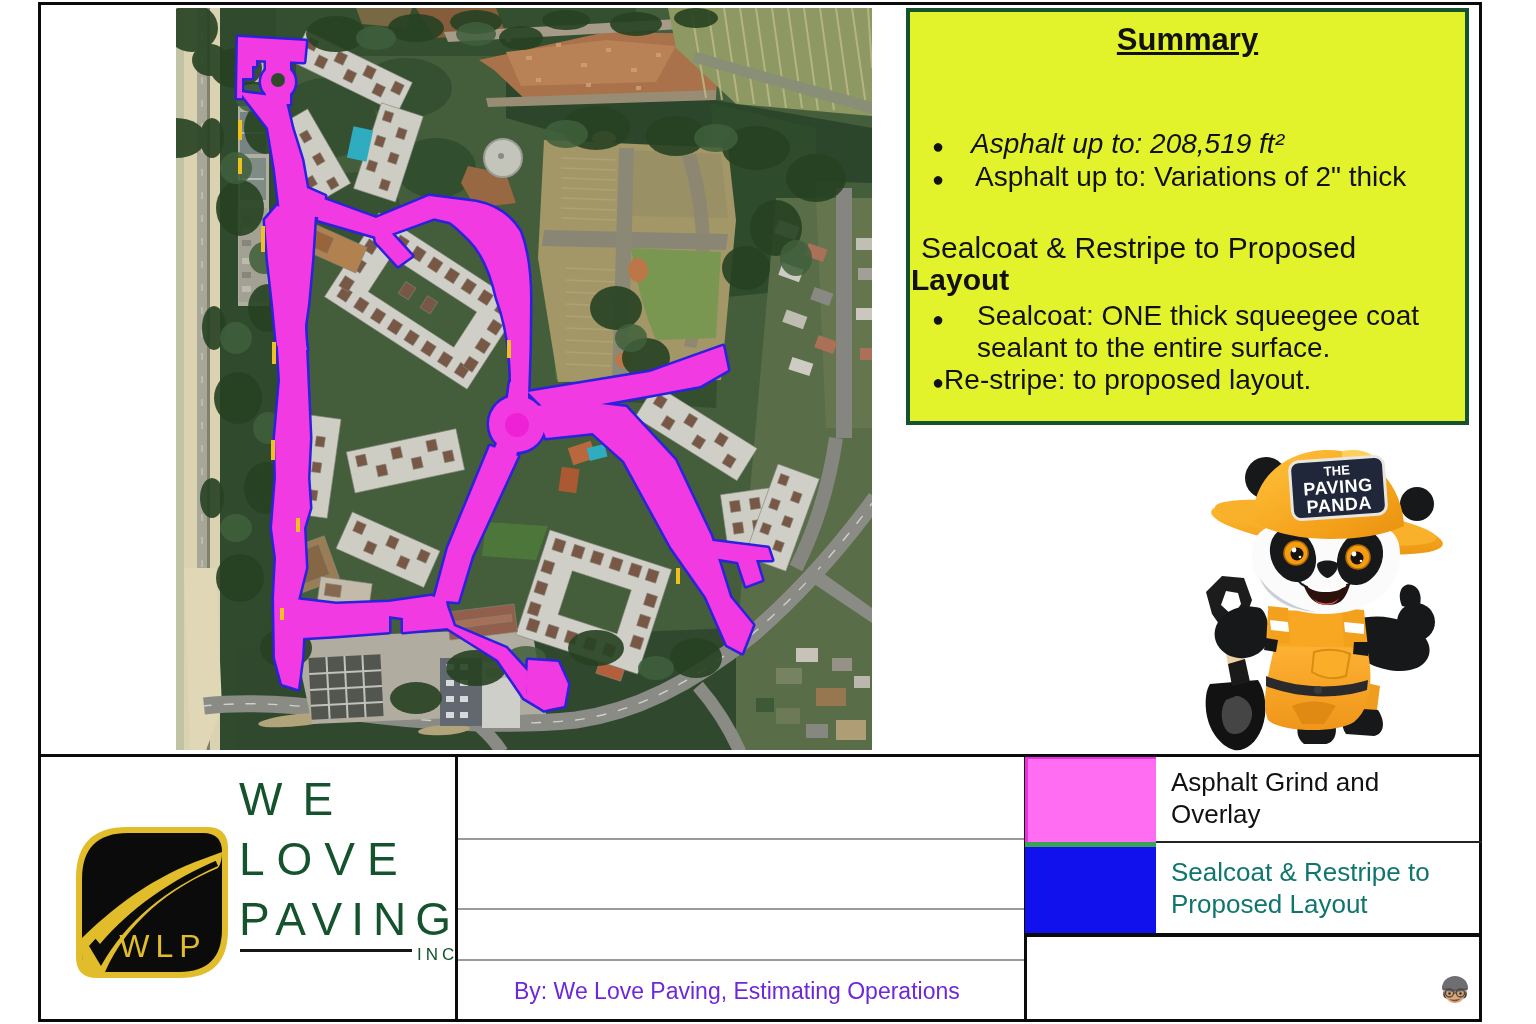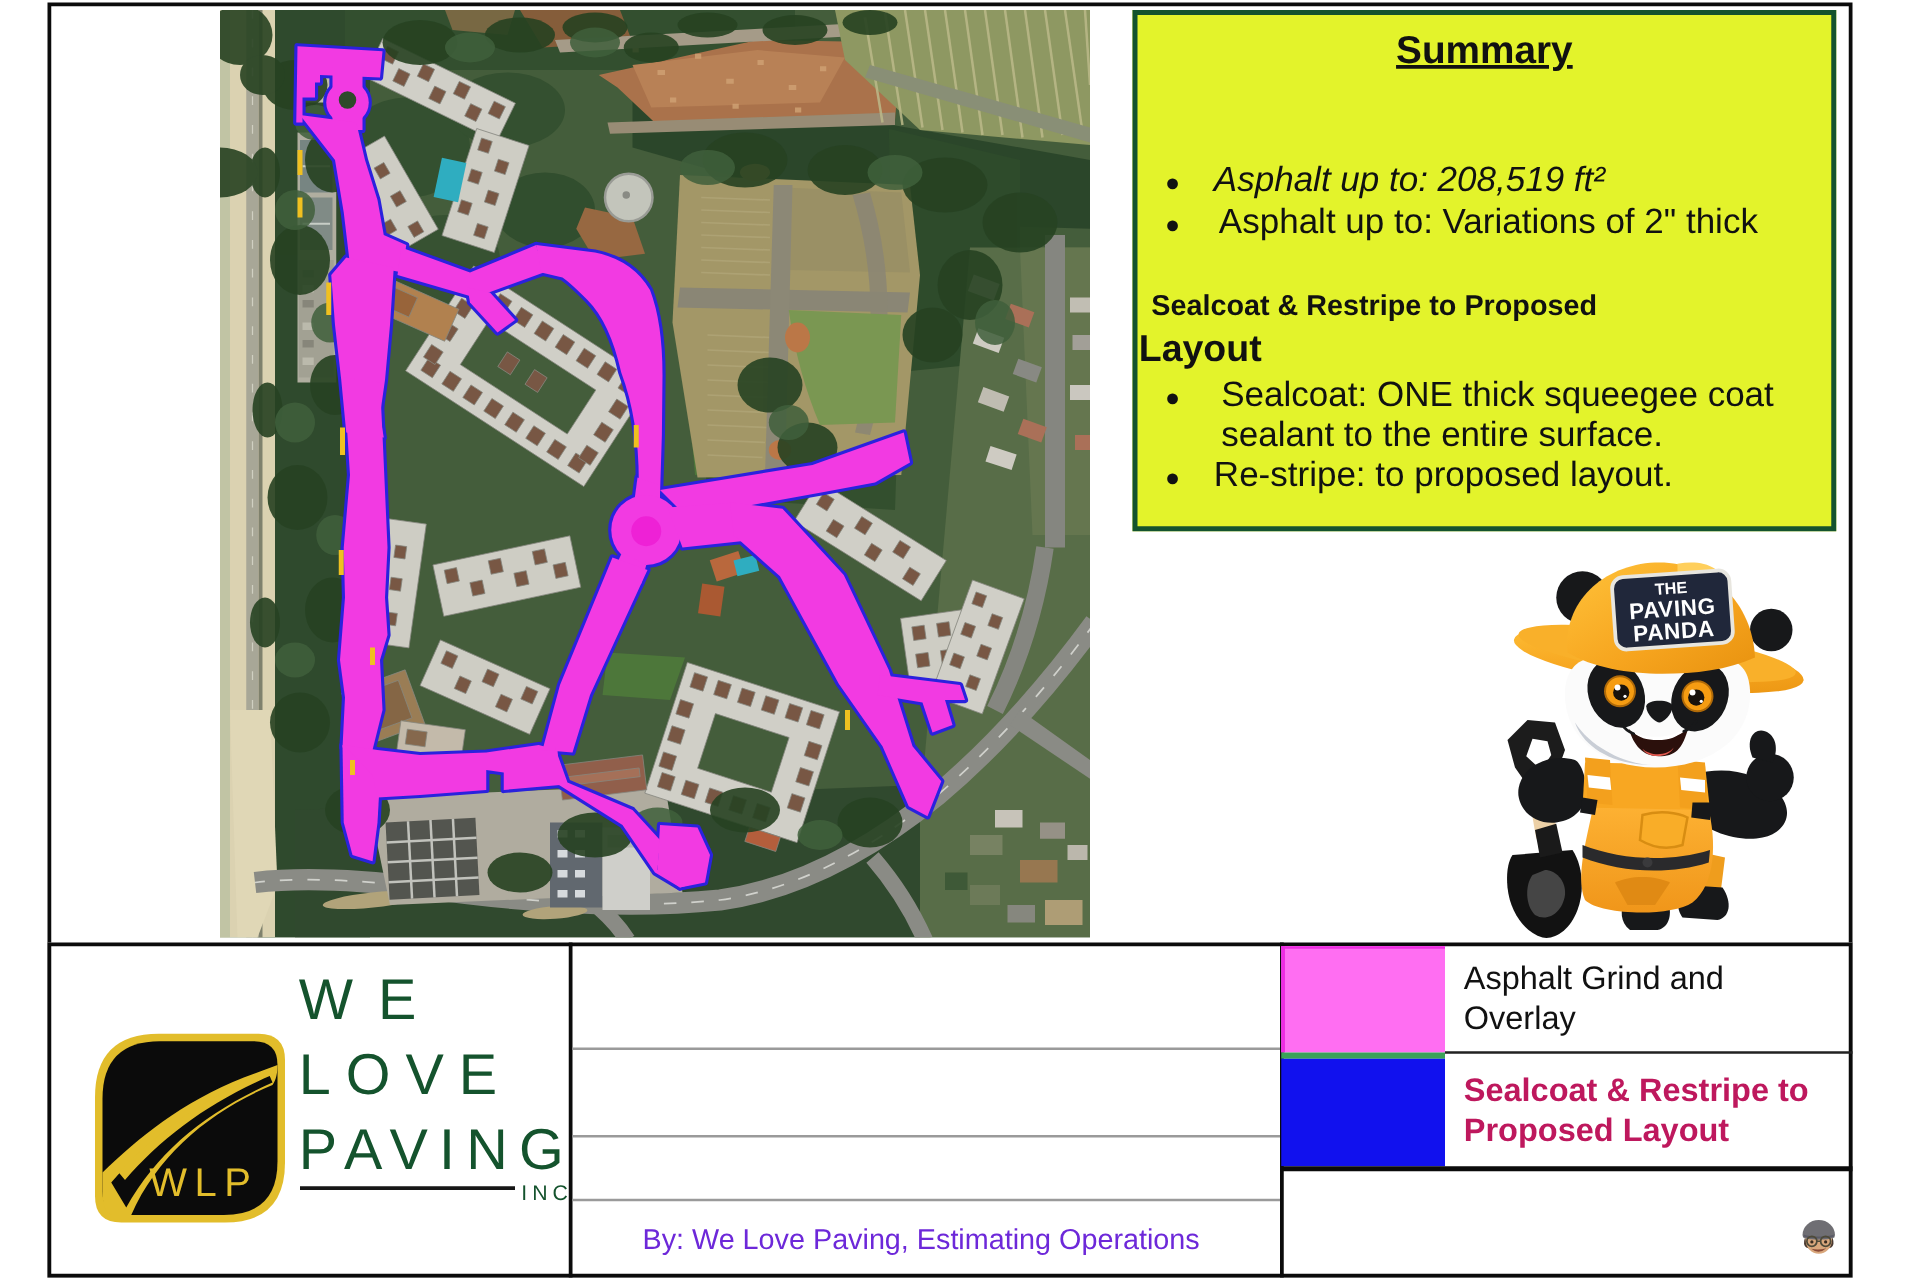--- a/index.html
+++ b/index.html
@@ -542,26 +542,26 @@
 
 <div class="abs" style="left:906px;top:8px;width:563px;height:417px;background:#e3f32b;border:4px solid #14532d;box-sizing:border-box;color:#111;">
 
   <div class="abs" style="left:0;top:11px;width:555px;text-align:center;font-size:31px;font-weight:bold;line-height:1.1;"><span style="text-decoration:underline;">Summary</span></div>
 
 
   <div class="abs" style="left:22px;top:118px;font-size:28px;line-height:1;"><span style="font-size:20px;">●</span><span style="margin-left:27px;font-style:italic;">Asphalt up to: 208,519 ft²</span></div>
 
   <div class="abs" style="left:22px;top:151px;font-size:28px;line-height:1;"><span style="font-size:20px;">●</span><span style="margin-left:31px;">Asphalt up to: Variations of 2" thick</span></div>
 
-  <div class="abs" style="left:11px;top:221px;font-size:23px;font-weight:bold;line-height:1;">Sealcoat &amp; Restripe to Proposed</div>
+  <div class="abs" style="left:11px;top:221px;font-size:30px;font-weight:normal;line-height:1;">Sealcoat &amp; Restripe to Proposed</div>
   <div class="abs" style="left:1px;top:253px;font-size:30px;font-weight:bold;line-height:1;">Layout</div>
 
   <div class="abs" style="left:22px;top:288px;font-size:28px;line-height:32px;"><span style="font-size:20px;position:absolute;top:3px;">●</span><span style="display:inline-block;margin-left:45px;width:485px;">Sealcoat: ONE thick squeegee coat sealant to the entire surface.</span></div>
 
-  <div class="abs" style="left:22px;top:354px;font-size:28px;line-height:1;"><span style="font-size:20px;">●</span><span style="margin-left:27px;">Re-stripe: to proposed layout.</span></div>
+  <div class="abs" style="left:22px;top:354px;font-size:28px;line-height:1;"><span style="font-size:20px;">●</span><span style="">Re-stripe: to proposed layout.</span></div>
 </div>
 
 <div class="abs" style="left:1196px;top:440px;width:264px;height:316px;">
 <svg width="264" height="316" viewBox="0 0 264 316">
   <defs>
     <linearGradient id="hatg" x1="0" y1="0" x2="1" y2="1">
       <stop offset="0" stop-color="#ffc23a"></stop>
           <stop offset="0.6" stop-color="#f6a41e"></stop>
           <stop offset="1" stop-color="#e8920f"></stop>
     </linearGradient>
@@ -700,21 +700,21 @@
 
 <div class="abs" style="left:1025px;top:842px;width:131px;height:5px;background:#3aa258;"></div>
 
 <div class="abs" style="left:1025px;top:847px;width:131px;height:86px;background:#1111ee;"></div>
 
 <div class="abs" style="left:1024px;top:933px;width:458px;height:4px;background:#0b0b0b;"></div>
 <div class="abs" style="left:1156px;top:841px;width:326px;height:2px;background:#222;"></div>
 
 <div class="abs" style="left:1171px;top:766px;font-size:26px;line-height:32px;color:#111;">Asphalt Grind and<br>Overlay</div>
 
-<div class="abs" style="left:1171px;top:856px;font-size:26px;line-height:32px;color:#be185d;font-weight:bold;">Sealcoat &amp; Restripe to<br>Proposed Layout</div>
+<div class="abs" style="left:1171px;top:856px;font-size:26px;line-height:32px;color:#0f766e;">Sealcoat &amp; Restripe to<br>Proposed Layout</div>
 
 <div class="abs" style="left:1438px;top:972px;width:34px;height:34px;">
 <svg width="34" height="34" viewBox="0 0 34 34">
   <path d="M6,18 q-2,6 1,8 l3,1 z" fill="#4a3a30"></path>
   <path d="M28,18 q2,6 -1,8 l-3,1 z" fill="#4a3a30"></path>
   <ellipse cx="17" cy="20" rx="10.5" ry="11" fill="#d9a77c"></ellipse>
   <path d="M4,16 a13,12 0 0 1 26,0 l-0.5,2 a15,4 0 0 1 -25,0 z" fill="#6f6e73"></path>
   <path d="M5,16.5 a14,3 0 0 0 24,0" stroke="#5a5a66" stroke-width="1.4" fill="none"></path>
   <circle cx="11.5" cy="21" r="4" fill="none" stroke="#4e4a38" stroke-width="1.4"></circle>
   <circle cx="22.5" cy="21" r="4" fill="none" stroke="#4e4a38" stroke-width="1.4"></circle>

